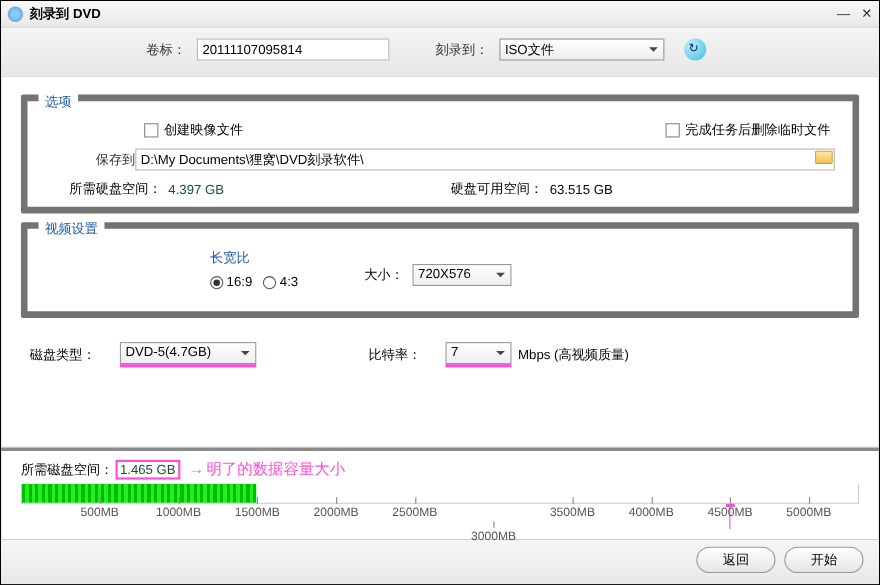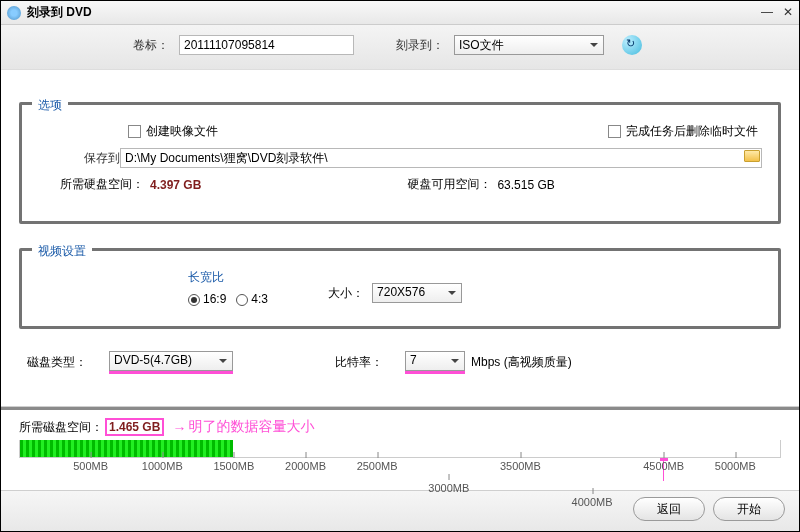--- a/index.html
+++ b/index.html
@@ -10,29 +10,29 @@
 .winbtns{position:absolute;right:6px;top:4px;display:flex;gap:10px;font-size:14px;color:#333}
 .winbtns span{cursor:pointer}
 .headrow{background:linear-gradient(#f4f4f4,#e6e6e6);border-bottom:1px solid #ddd;padding:10px 18px 14px;display:flex;align-items:center;gap:10px}
 .lbl{color:#333;text-align:right;display:inline-block}
 .txtinput{height:20px;border:1px solid #b8b8b8;background:#fff;padding:0 4px;font-size:12px}
 .sel{height:20px;border:1px solid #999;background:linear-gradient(#fff,#eee);position:relative;padding:1px 18px 0 4px}
 .sel::after{content:"";position:absolute;right:5px;top:7px;border:4px solid transparent;border-top-color:#444}
 .round-icon{width:20px;height:20px;border-radius:50%;background:radial-gradient(circle at 30% 30%,#bef,#4bd);display:inline-block;position:relative}
 .round-icon::after{content:"↻";position:absolute;left:4px;top:2px;color:#036;font-size:11px}
 .main{padding:8px 18px 0}
-.grp{border:3px solid #737373;border-radius:2px;padding:18px 16px 20px;margin-top:24px;position:relative}
+.grp{border:6px solid #737373;border-radius:2px;padding:18px 16px 0;margin-top:8px;position:relative}
 .grp .legend{position:absolute;top:-8px;left:10px;background:#fff;padding:0 6px;color:#1a5aa8}
 .chk{width:13px;height:13px;border:1px solid #888;background:#fff;display:inline-block;vertical-align:middle;margin-right:5px}
 .row{display:flex;align-items:center;margin-bottom:8px}
 .pathbox{flex:1;position:relative}
 .pathbox input{width:100%}
 .pathbox .folder-icon{position:absolute;right:2px;top:2px}
 .folder-icon{width:16px;height:12px;background:linear-gradient(#ffe9a8,#f3c14a);border:1px solid #c9a030;border-radius:1px;display:inline-block}
-.green{color:#7f1d1d;font-weight:bold}
+.green{color:#14532d;font-weight:normal}
 .radio{width:12px;height:12px;border:1px solid #555;border-radius:50%;display:inline-block;vertical-align:middle;margin-right:3px;position:relative;background:#fff}
 .radio.on::after{content:"";position:absolute;left:2px;top:2px;width:6px;height:6px;background:#333;border-radius:50%}
 .pinkline{border-bottom:3px solid #ff4fd6;padding-bottom:2px}
 .pinkline2{border-bottom:3px solid #ff4fd6}
 .subhead{color:#1a5aa8;margin-bottom:6px}
 .videorow{display:flex;align-items:flex-start;gap:60px}
 .block{display:flex;flex-direction:column}
 .rgrp{display:flex;align-items:center;gap:10px}
 .discrow{display:flex;align-items:center;margin:22px 0 0 8px;gap:22px}
 .footer{position:absolute;left:0;right:0;bottom:0;border-top:1px solid #cfcfcf}
@@ -132,21 +132,21 @@
     </div>
     <div class="ticks" id="ticks">
       <div class="mark45" style="left:84.6%"></div>
     <div class="tick" style="left: 9.4%;">500MB</div>
         <div class="tick" style="left: 18.8%;">1000MB</div>
         <div class="tick" style="left: 28.2%;">1500MB</div>
         <div class="tick" style="left: 37.6%;">2000MB</div>
         <div class="tick" style="left: 47%;">2500MB</div>
         <div class="tick" style="left: 56.4%; margin-top: 22px;">3000MB</div>
         <div class="tick" style="left: 65.8%;">3500MB</div>
-        <div class="tick" style="left: 75.2%; margin-top: 36px;">4000MB</div>
+        <div class="tick" style="left: 75.2%;">4000MB</div>
         <div class="tick" style="left: 84.6%;">4500MB</div>
         <div class="tick" style="left: 94%; text-align: right;">5000MB</div>
       </div>
   </div>
   <div class="btnrow">
     <div class="btn">返回</div>
     <div class="btn">开始</div>
   </div>
 </div>
 

